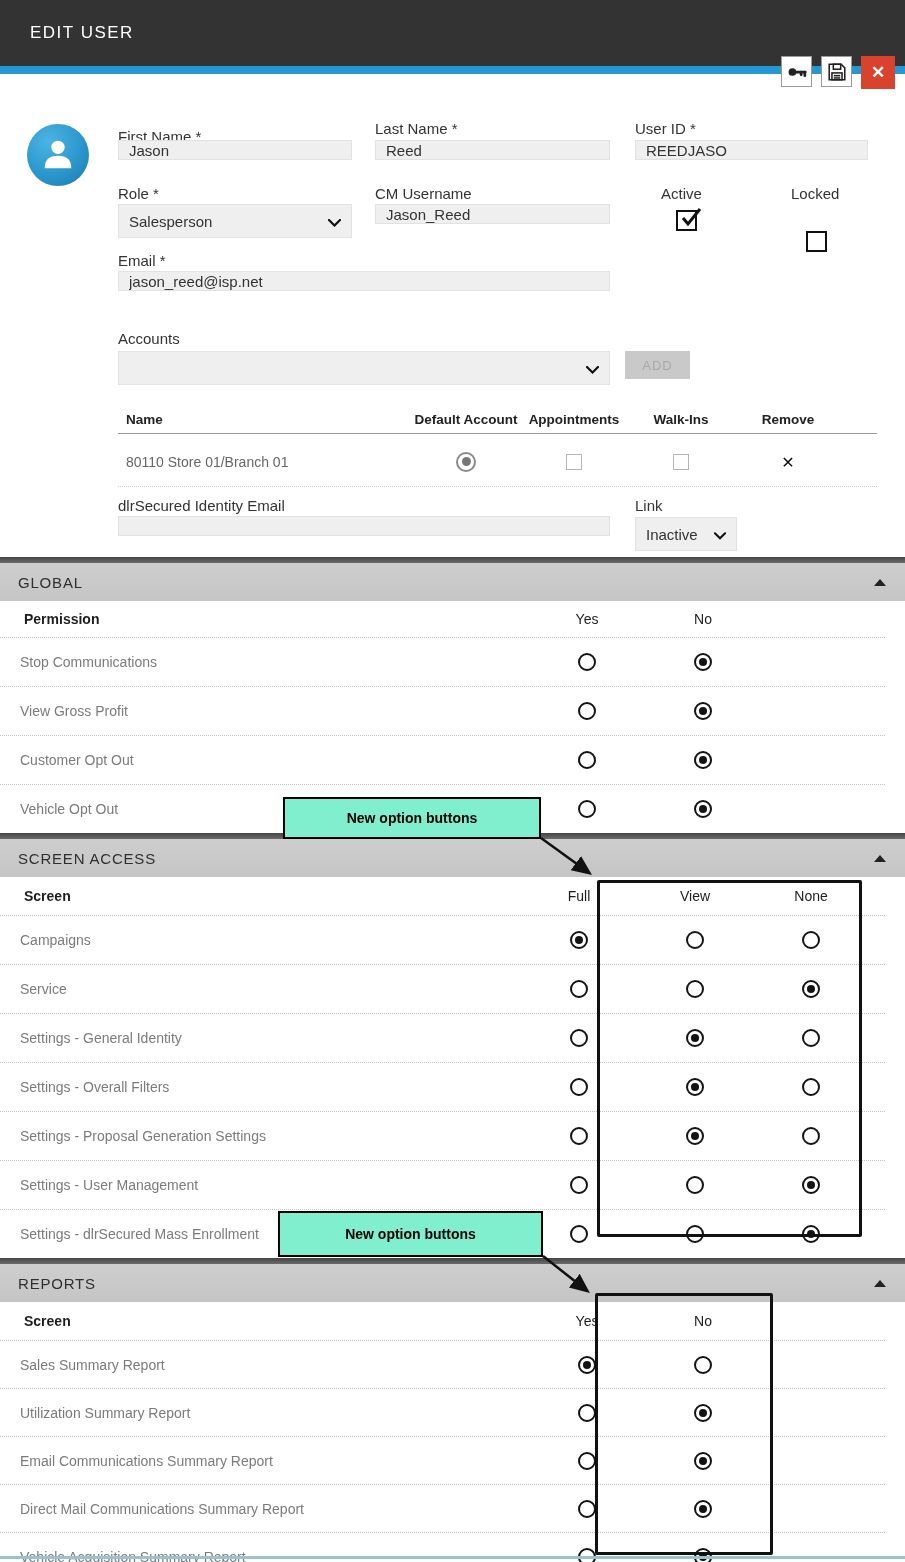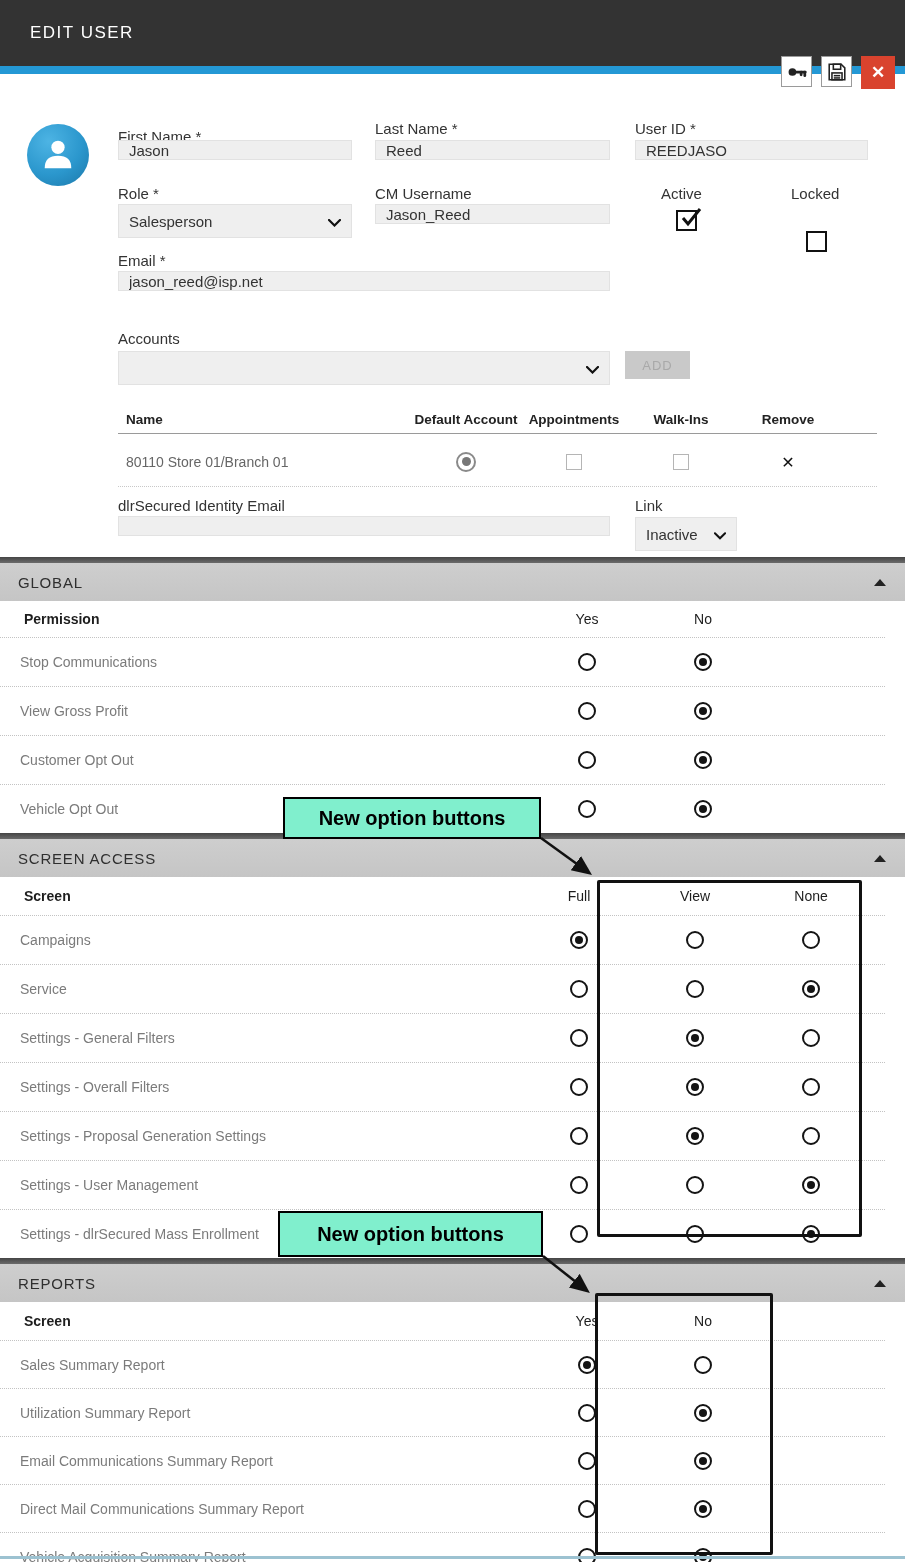--- a/index.html
+++ b/index.html
@@ -62,21 +62,21 @@
   .prow .plabel{padding-left:20px;text-align:center;}
   .prow.last{border-bottom:none;}
   .perm[data-section="reports"] .prow{height:47px;}
   .phead-under{border-bottom:1px dotted #c3c3c3;margin-right:20px;}
   .radio{width:18px;height:18px;border:2px solid #141414;border-radius:50%;background:#fff;
     box-sizing:border-box;display:inline-flex;align-items:center;justify-content:center;cursor:pointer;}
   .radio i{width:8px;height:8px;border-radius:50%;background:#141414;display:none;}
   .radio.sel i{display:block;}
   
   .callout{position:absolute;background:var(--callout-green,#80efcd);border:2px solid #000;
-    display:flex;align-items:center;justify-content:center;font-size:20px;font-weight:bold;color:#000;
+    display:flex;align-items:center;justify-content:center;font-size:14px;font-weight:bold;color:#000;
     z-index:60;box-sizing:border-box;}
   .hibox{position:absolute;border:3px solid #111;border-radius:2px;z-index:40;pointer-events:none;box-sizing:border-box;}
   #arrow-overlay{position:absolute;left:0;top:0;z-index:55;pointer-events:none;}
   .bottomline{position:absolute;left:0;top:1556px;width:905px;height:3px;background:var(--bottom-line,#9cc2d1);z-index:20;}
 </style>
 </head>
 <body>
 
 <div class="titlebar">
   <span class="title">EDIT USER</span>
@@ -309,21 +309,21 @@
             <span class="radio"></span>
           </span>
           <span class="opt-cell">
             <span class="radio sel">
               <i></i>
             </span>
           </span>
         </div>
       </div>
       <div class="row prow">
-        <span class="plabel">Settings - General Filters</span>
+        <span class="plabel">Settings - General Identity</span>
         <div class="opts opts3">
           <span class="opt-cell">
             <span class="radio"></span>
           </span>
           <span class="opt-cell">
             <span class="radio sel">
               <i></i>
             </span>
           </span>
           <span class="opt-cell">

